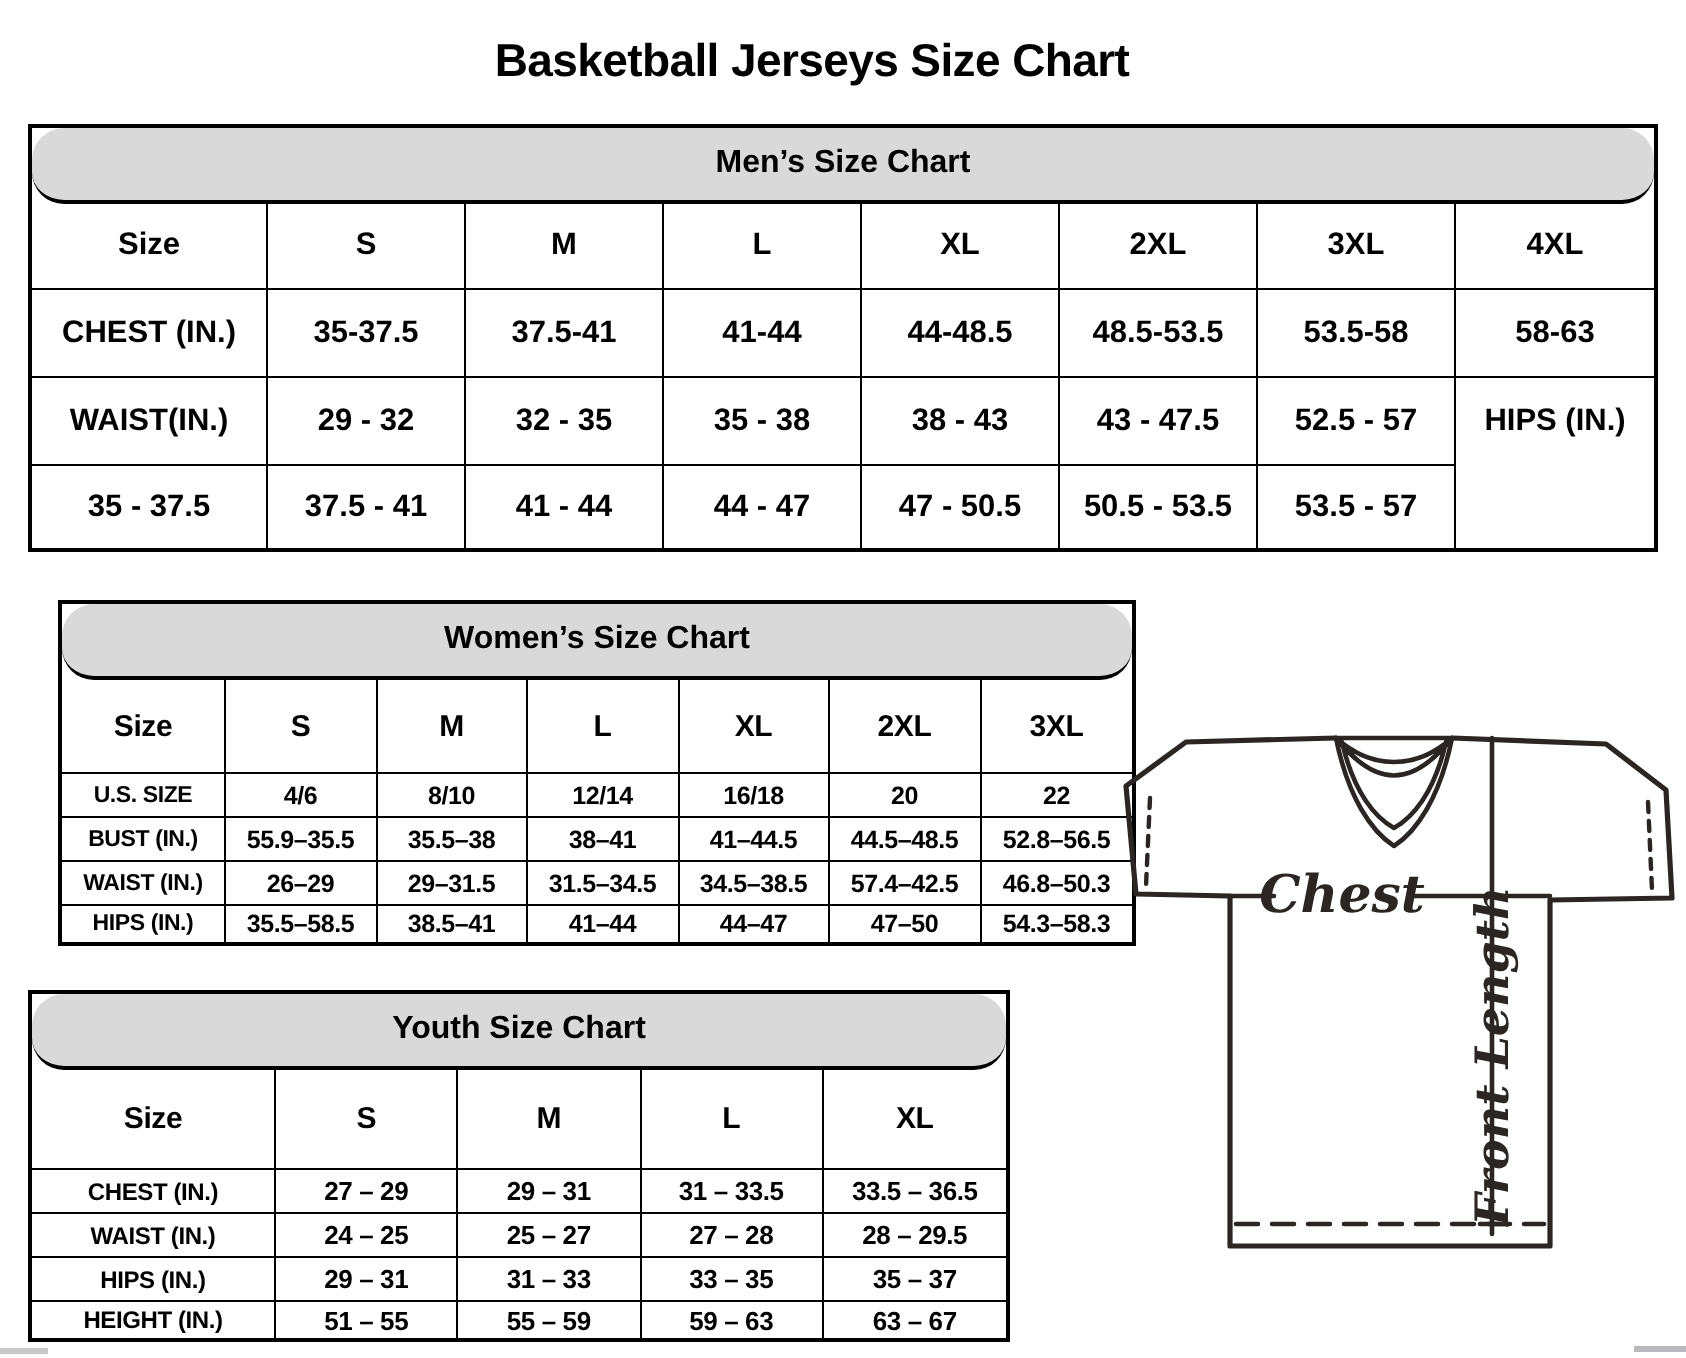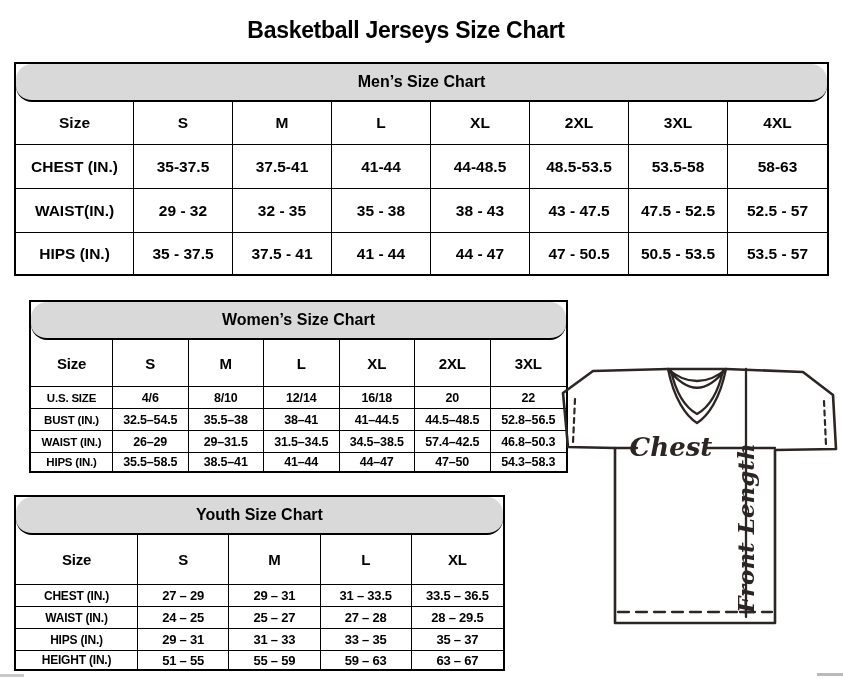--- a/index.html
+++ b/index.html
@@ -84,21 +84,20 @@
         <div class="value">44-48.5</div>
         <div class="value">48.5-53.5</div>
         <div class="value">53.5-58</div>
         <div class="value">58-63</div>
         <div class="label">WAIST(IN.)</div>
         <div class="value">29 - 32</div>
         <div class="value">32 - 35</div>
         <div class="value">35 - 38</div>
         <div class="value">38 - 43</div>
         <div class="value">43 - 47.5</div>
-        <div class="value">47.5 - 52.5</div>
         <div class="value">52.5 - 57</div>
         <div class="label">HIPS (IN.)</div>
         <div class="value">35 - 37.5</div>
         <div class="value">37.5 - 41</div>
         <div class="value">41 - 44</div>
         <div class="value">44 - 47</div>
         <div class="value">47 - 50.5</div>
         <div class="value">50.5 - 53.5</div>
         <div class="value">53.5 - 57</div>
       </div>
@@ -115,21 +114,21 @@
         <div class="head">2XL</div>
         <div class="head">3XL</div>
         <div class="label">U.S. SIZE</div>
         <div class="value">4/6</div>
         <div class="value">8/10</div>
         <div class="value">12/14</div>
         <div class="value">16/18</div>
         <div class="value">20</div>
         <div class="value">22</div>
         <div class="label">BUST (IN.)</div>
-        <div class="value">32.5–54.5</div>
+        <div class="value">55.9–35.5</div>
         <div class="value">35.5–38</div>
         <div class="value">38–41</div>
         <div class="value">41–44.5</div>
         <div class="value">44.5–48.5</div>
         <div class="value">52.8–56.5</div>
         <div class="label">WAIST (IN.)</div>
         <div class="value">26–29</div>
         <div class="value">29–31.5</div>
         <div class="value">31.5–34.5</div>
         <div class="value">34.5–38.5</div>

